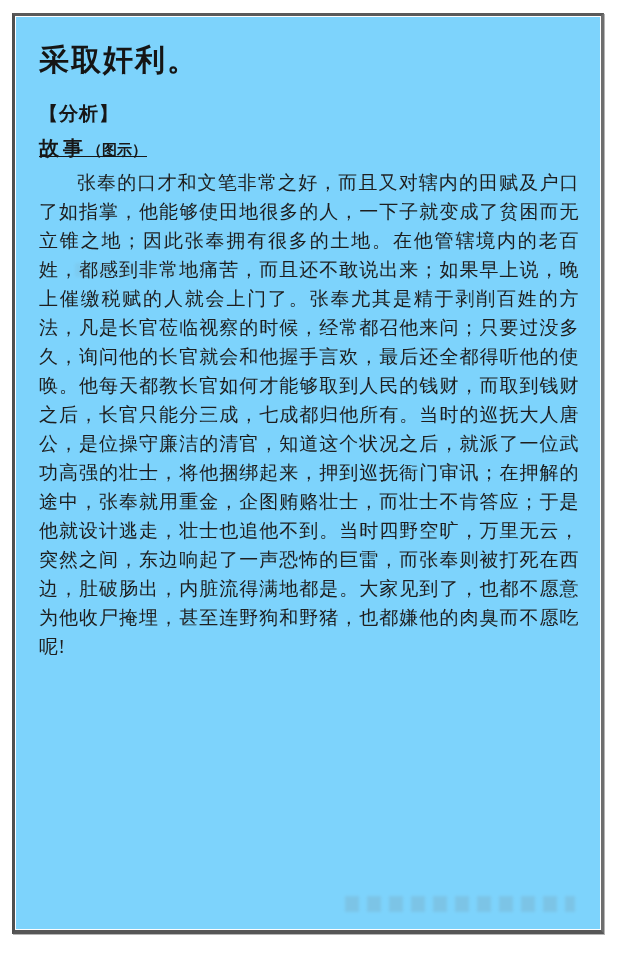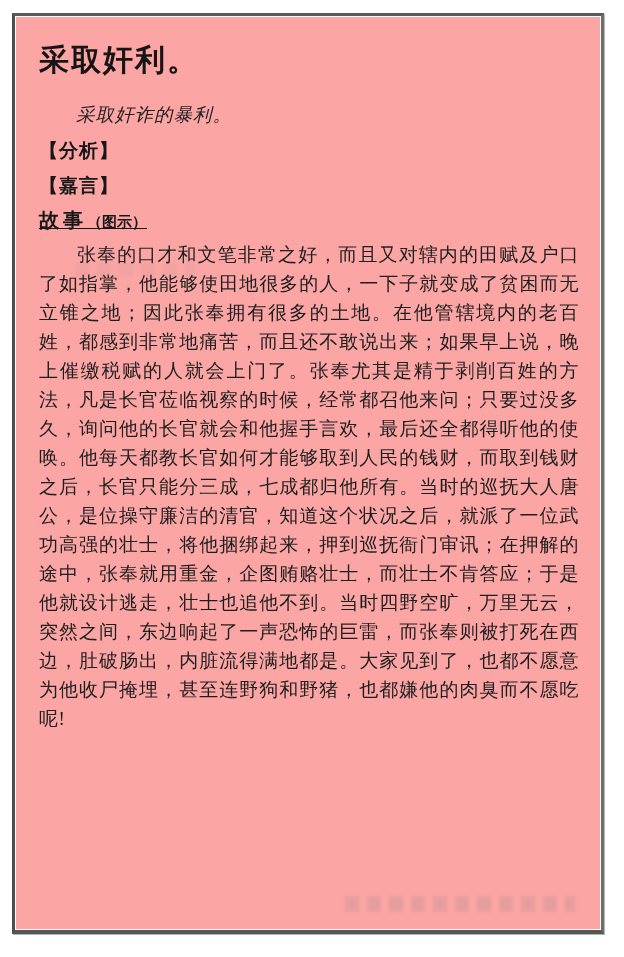--- a/index.html
+++ b/index.html
@@ -21,21 +21,21 @@
     position: absolute;
     left: 12px;
     top: 13px;
     width: 592px;
     height: 921px;
     border-top: 3px solid #5a5a5a;
     border-left: 3px solid #4f4f4f;
     border-right: 3px solid #6e6e6e;
     border-bottom: 4px solid #565656;
     box-shadow: 1px 1px 0 #b5b5b5, inset 0 0 0 1px #fdfdfd;
-    background: #fca5a5;
+    background: #7dd3fc;
     box-sizing: border-box;
     padding: 10px 22px 0 24px;
     color: #1b1b1b;
   }
   .page-title {
     font-family: "Liberation Sans", "DejaVu Sans", sans-serif;
     font-weight: bold;
     font-size: 30px;
     letter-spacing: 2px;
     margin: 14px 0 20px 0;
@@ -98,29 +98,27 @@
 </style>
 </head>
 <body>
 
 <div class="canvas">
   <div class="page-frame">
 
     <h1 class="page-title">采取奸利。</h1>
 
     <div class="section">
-      <p class="explain-text">采取奸诈的暴利。</p>
     </div>
 
     <div class="section">
       <div class="section-header">【分析】</div>
     </div>
 
     <div class="section">
-      <div class="section-header">【嘉言】</div>
     </div>
 
     <div class="section">
       <div class="story-header">
         <span class="story-header-main">故事</span><span class="story-header-note">（图示）</span>
       </div>
       <p class="body-text">张奉的口才和文笔非常之好，而且又对辖内的田赋及户口了如指掌，他能够使田地很多的人，一下子就变成了贫困而无立锥之地；因此张奉拥有很多的土地。在他管辖境内的老百姓，都感到非常地痛苦，而且还不敢说出来；如果早上说，晚上催缴税赋的人就会上门了。张奉尤其是精于剥削百姓的方法，凡是长官莅临视察的时候，经常都召他来问；只要过没多久，询问他的长官就会和他握手言欢，最后还全都得听他的使唤。他每天都教长官如何才能够取到人民的钱财，而取到钱财之后，长官只能分三成，七成都归他所有。当时的巡抚大人唐公，是位操守廉洁的清官，知道这个状况之后，就派了一位武功高强的壮士，将他捆绑起来，押到巡抚衙门审讯；在押解的途中，张奉就用重金，企图贿赂壮士，而壮士不肯答应；于是他就设计逃走，壮士也追他不到。当时四野空旷，万里无云，突然之间，东边响起了一声恐怖的巨雷，而张奉则被打死在西边，肚破肠出，内脏流得满地都是。大家见到了，也都不愿意为他收尸掩埋，甚至连野狗和野猪，也都嫌他的肉臭而不愿吃呢!</p>
     </div>
 
     <div class="showthrough a"></div>

